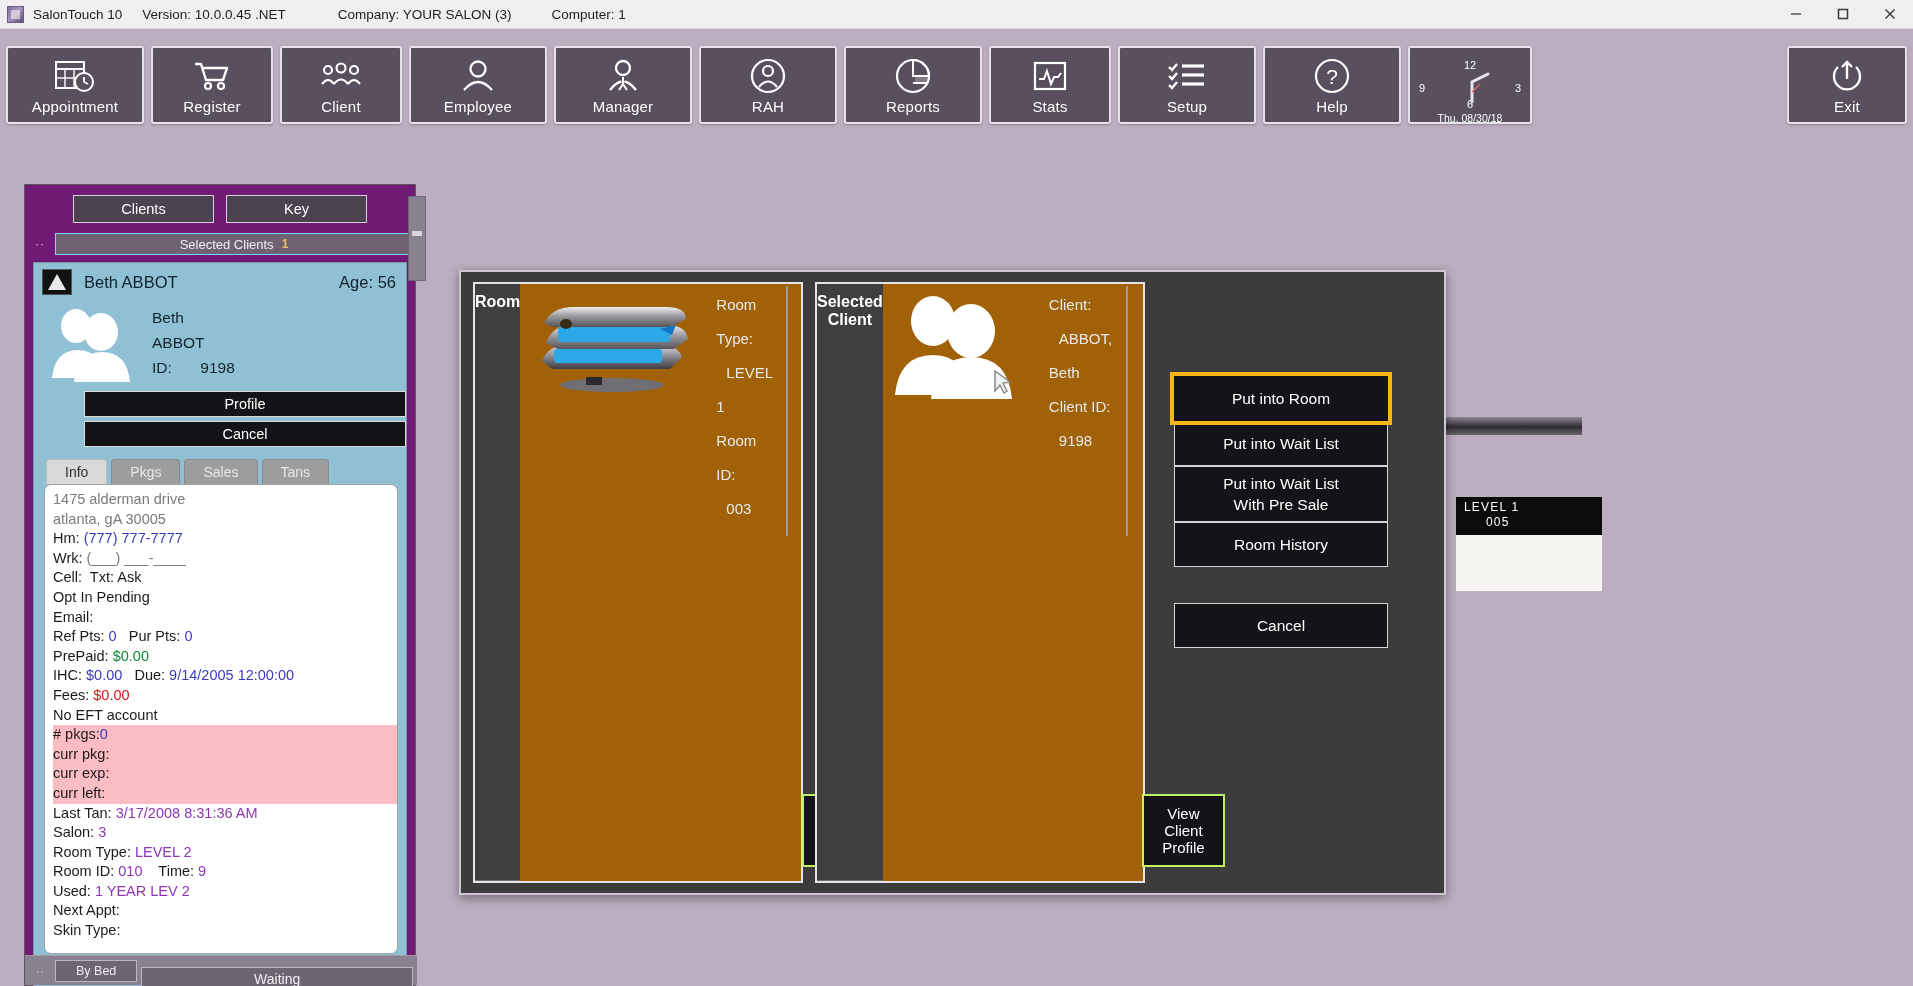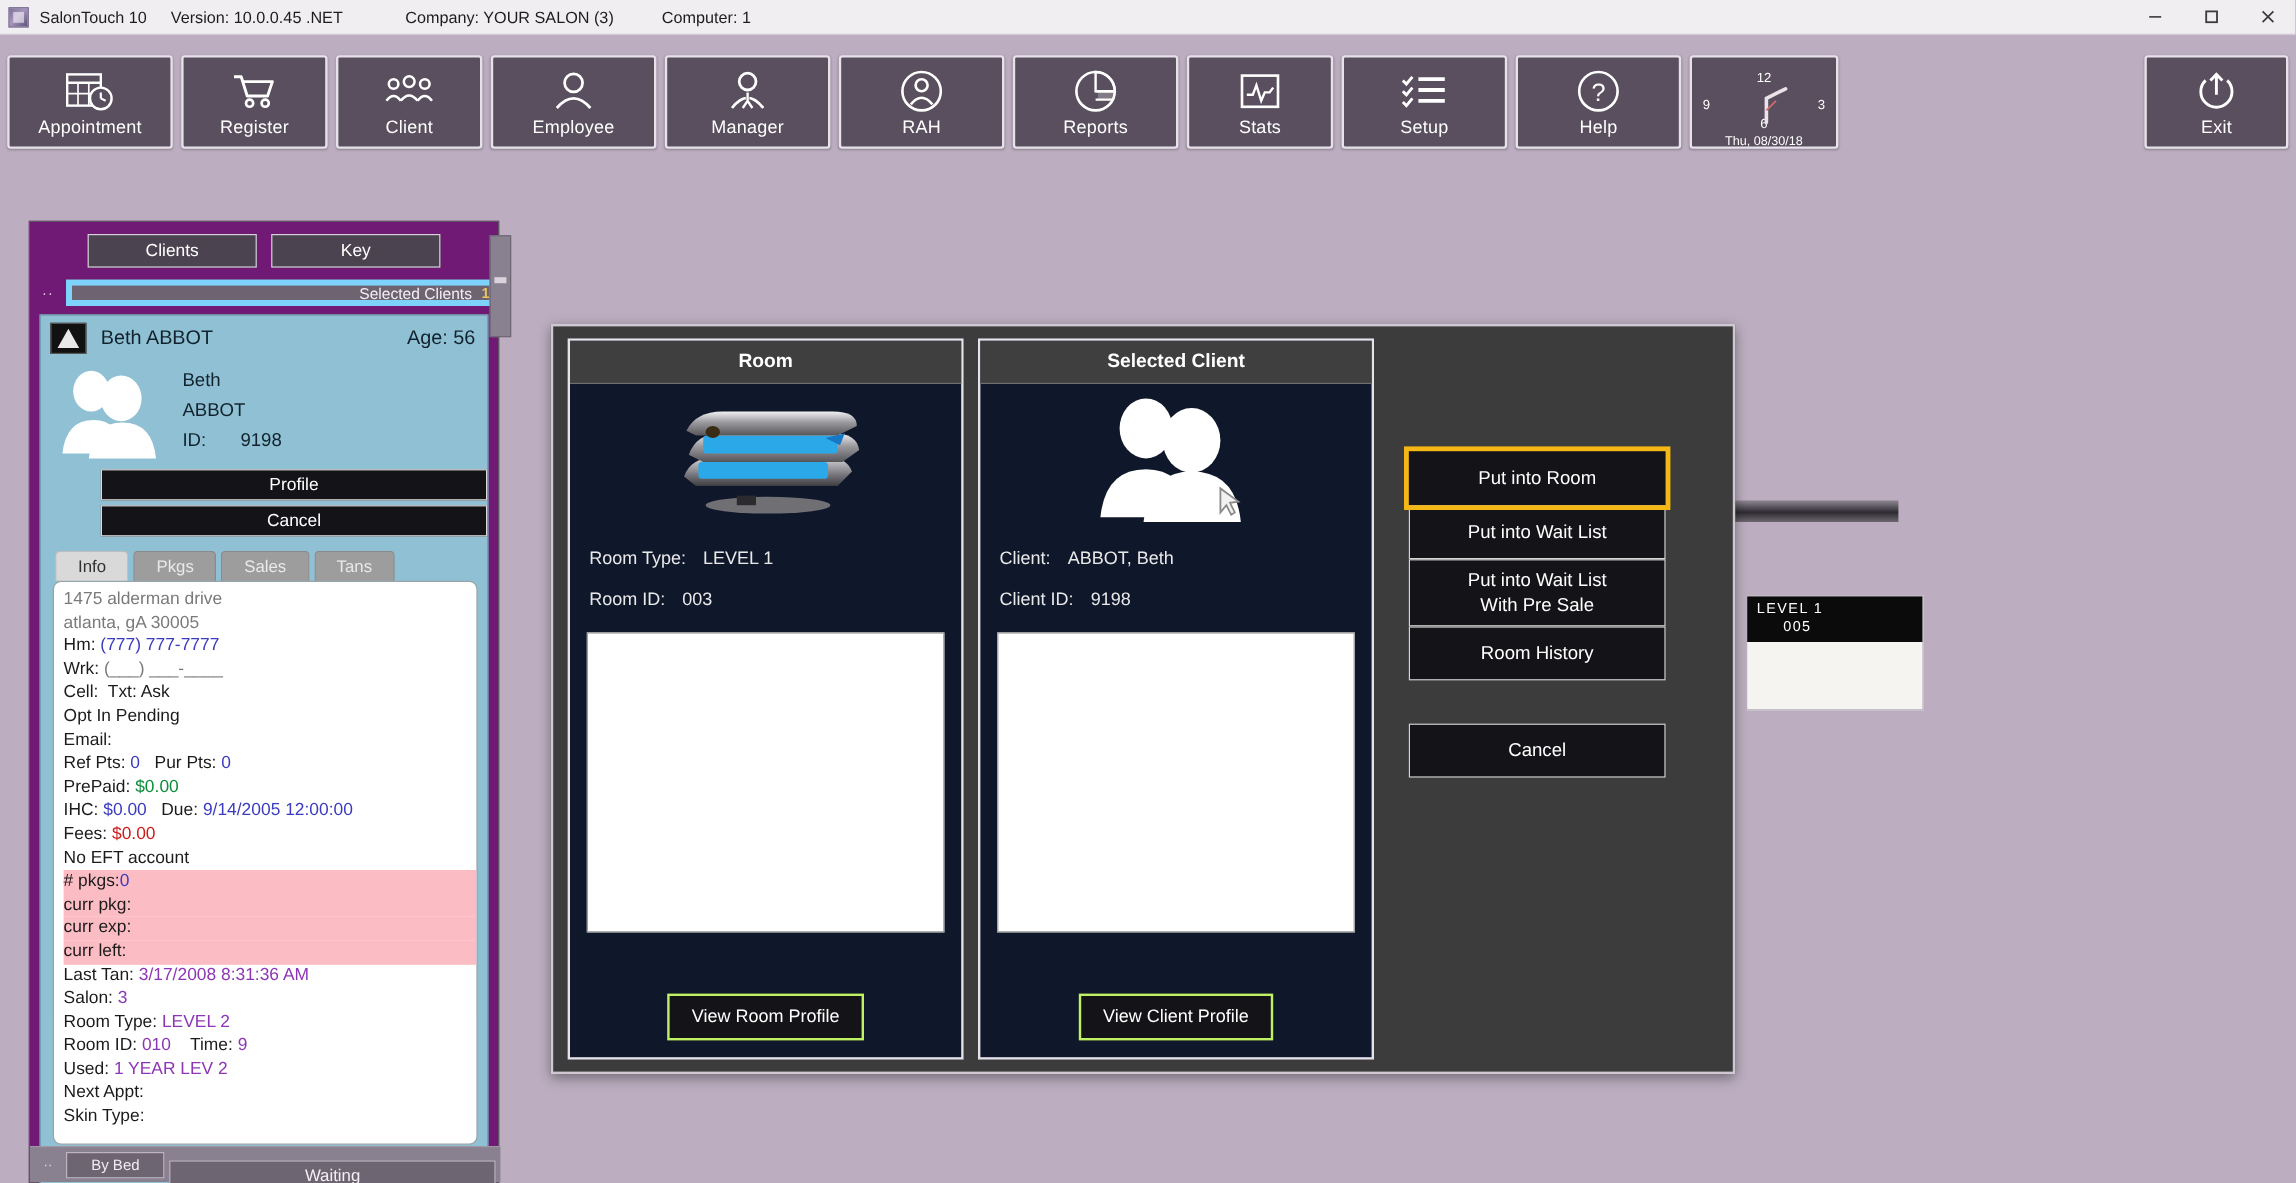--- a/index.html
+++ b/index.html
@@ -102,22 +102,22 @@
   }
   .lp-topbtns { display:flex; gap: 12px; padding: 10px 48px 8px 48px; }
   .lp-btn {
     flex: 1; height: 28px; background: #4c4351; color: #fff;
     border: 1px solid #d6d0da; font-size: 14.5px;
     display: flex; align-items: center; justify-content: center;
   }
   .lp-selhdr-row { display:flex; align-items:center; padding: 2px 2px 2px 4px; gap: 4px;}
   .lp-dots { width: 22px; color: #ddd; font-size: 12px; text-align:center; letter-spacing:1px;}
   .lp-selhdr {
-    flex: 1; height: 22px; background: #6d6371; border: 5px solid #7dd3fc;
-    color: #f2eff4; font-size: 13px; display:flex; align-items:center; justify-content:flex-end; gap:8px;
+    flex: 1; height: 22px; background: #6d6371; border: 1px solid #7dd3fc;
+    color: #f2eff4; font-size: 13px; display:flex; align-items:center; justify-content:center; gap:8px;
   }
   .lp-badge { color: #e8c45c; font-weight: bold; font-size: 12px; }
 
   .card {
     margin: 5px 8px 0 8px; background: #8fc0d4; border: 1px solid #6f95a6;
     height: 735px; position: relative;
   }
   .card-hdr { display: flex; align-items: center; padding: 6px 10px 0 8px; }
   .card-avatarsm {
     width: 30px; height: 26px; background: #111; display:flex; align-items:center; justify-content:center;
@@ -176,22 +176,22 @@
   .lp-scroll .thumb{ position:absolute; left:3px; top:34px; width:10px; height:5px; background:#d9d3dd;}
 
   
   .modal {
     position: absolute; left: 459px; top: 270px; width: 987px; height: 625px;
     background: #3c3c3c; border: 2px solid #cfc8d3;
     box-shadow: 0 3px 10px rgba(0,0,0,.4);
   }
   .modal-inner { display: flex; padding: 10px 12px; gap: 12px; height: 100%; }
   .panel {
-    width: 330px; background: #0f172a; border: 2px solid #e6e2ea;
-    display:flex; flex-direction:column;
+    width: 330px; background: #a16207; border: 2px solid #e6e2ea;
+    display:flex; flex-direction:row;
   }
   .panel-title {
     color: #ffffff; font-size: 16px; font-weight: bold; text-align:center;
     padding: 9px 0 8px 0; border-bottom: 1px solid #6e6e6e;
     background: #3f3f3f;
   }
   .panel-art { height: 125px; display:flex; align-items:center; justify-content:center; }
   .panel-rows { padding: 4px 0 8px 16px; }
   .panel-rows .row { color: #e9e9e9; font-size: 15px; line-height: 34px; }
   .panel-rows .row .v { margin-left: 10px; }

